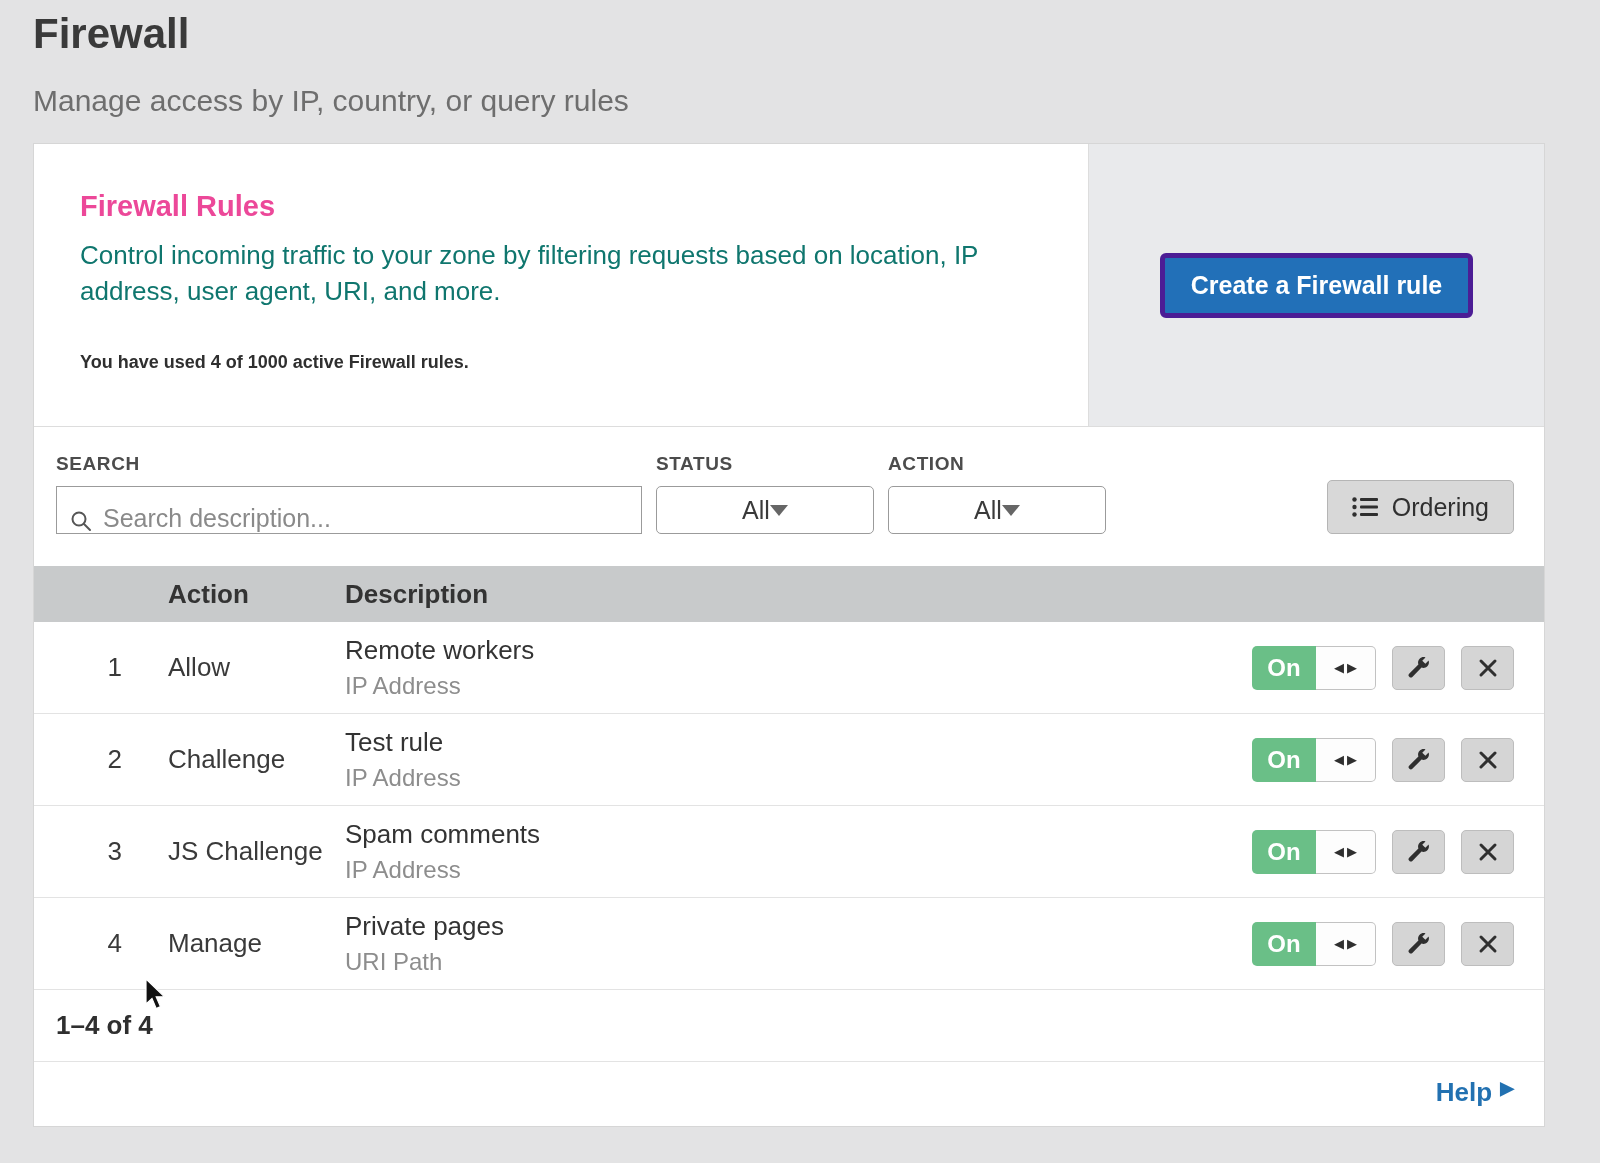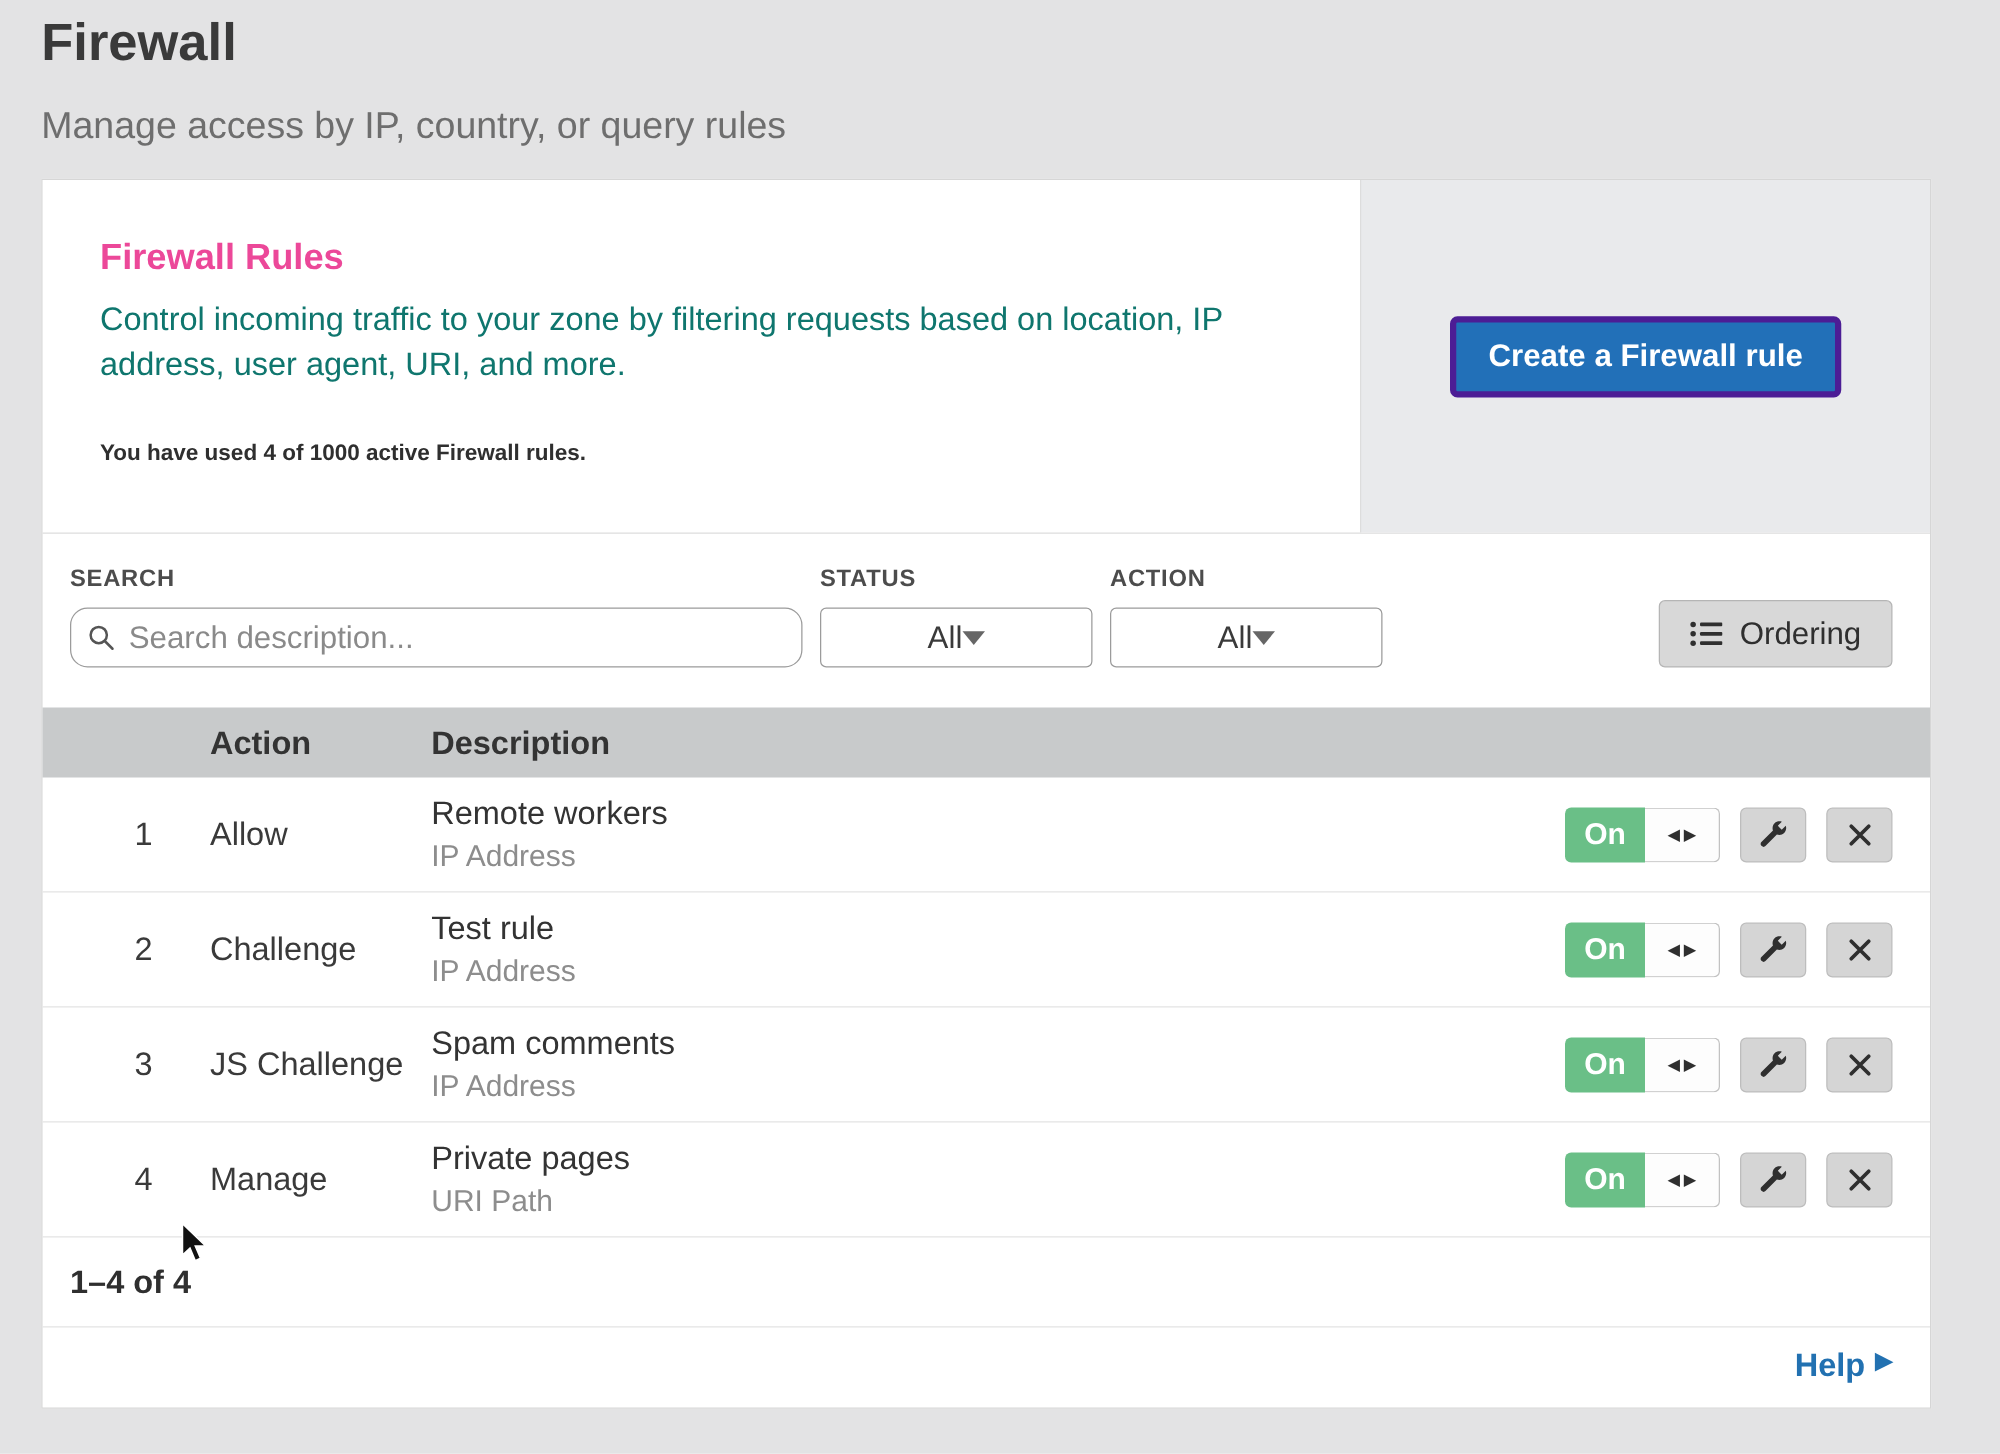--- a/index.html
+++ b/index.html
@@ -55,23 +55,23 @@
     align-items: flex-end;
     padding: 26px 30px 32px 22px;
   }
   .filter-group { margin-right: 14px; }
   .filter-label {
     font-size: 19px; font-weight: 700; color: #4c4c4c;
     letter-spacing: 0.6px; margin-bottom: 11px;
   }
   .search-box {
     width: 586px; height: 48px;
-    border: 1px solid #9b9b9b; border-radius: 14px;
+    border: 1px solid #9b9b9b; border-radius: 0;
     background: #fff;
-    display: flex; align-items: center;
+    display: flex; align-items: flex-end;
     padding: 0 12px;
   }
   .search-box .icon { display: flex; margin-right: 10px; }
   .search-input {
     border: none; outline: none;
     flex: 1; font-size: 25px; color: #555;
     font-family: "Liberation Sans", sans-serif;
     background: transparent;
   }
   .search-input::placeholder { color: #8a8a8a; }

